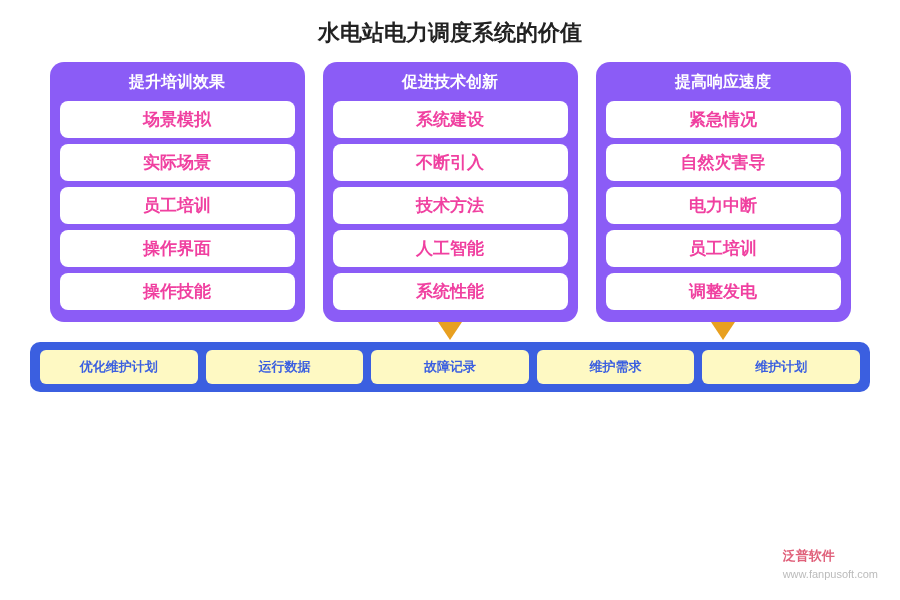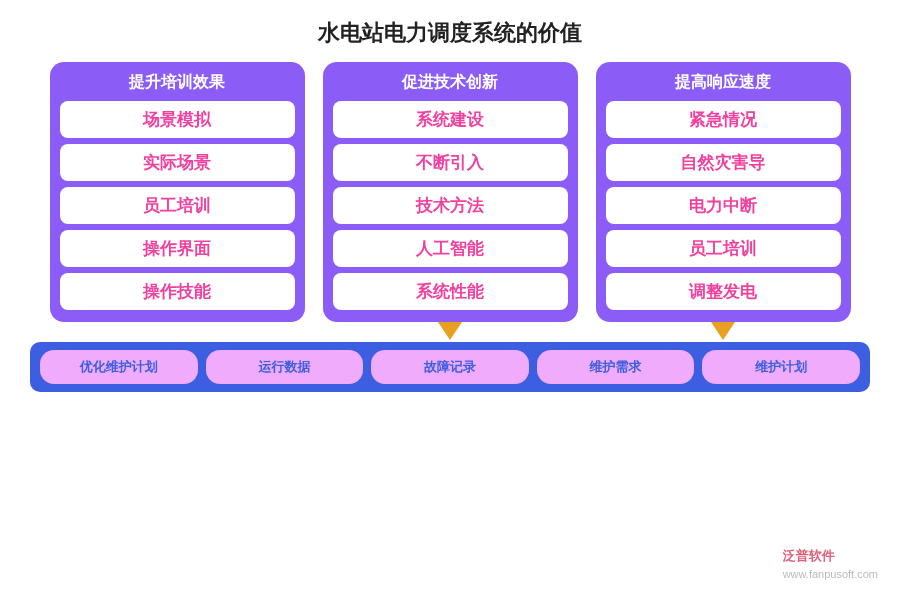--- a/index.html
+++ b/index.html
@@ -96,22 +96,22 @@
     .bottom-row {
       background: #3b5fe0;
       border-radius: 10px;
       display: flex;
       align-items: center;
       padding: 8px 10px;
       gap: 8px;
     }
 
     .bottom-row-item {
-      background: #f0abfc;
-      border-radius: 14px;
+      background: #fef9c3;
+      border-radius: 6px;
       padding: 8px 14px;
       color: #3b5fe0;
       font-size: 13px;
       font-weight: 600;
       white-space: nowrap;
       flex: 1;
       text-align: center;
     }
 
     .watermark {

